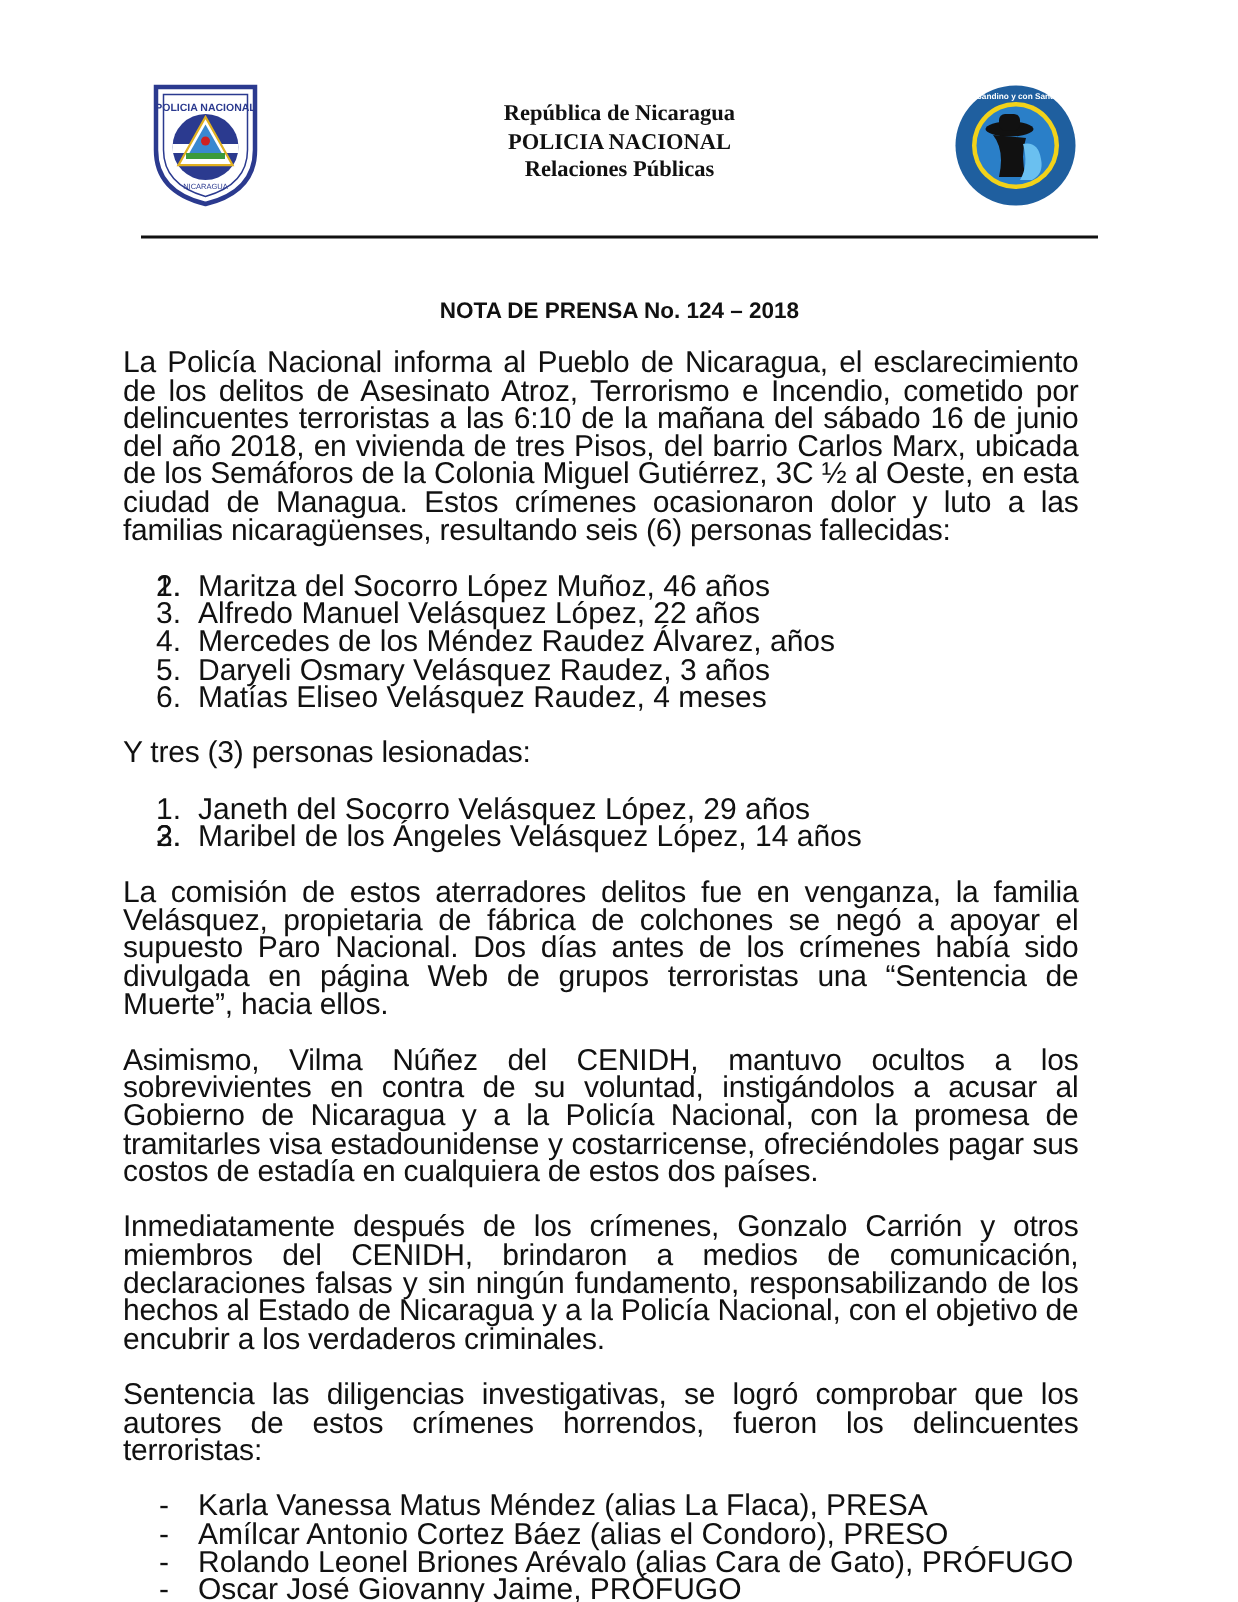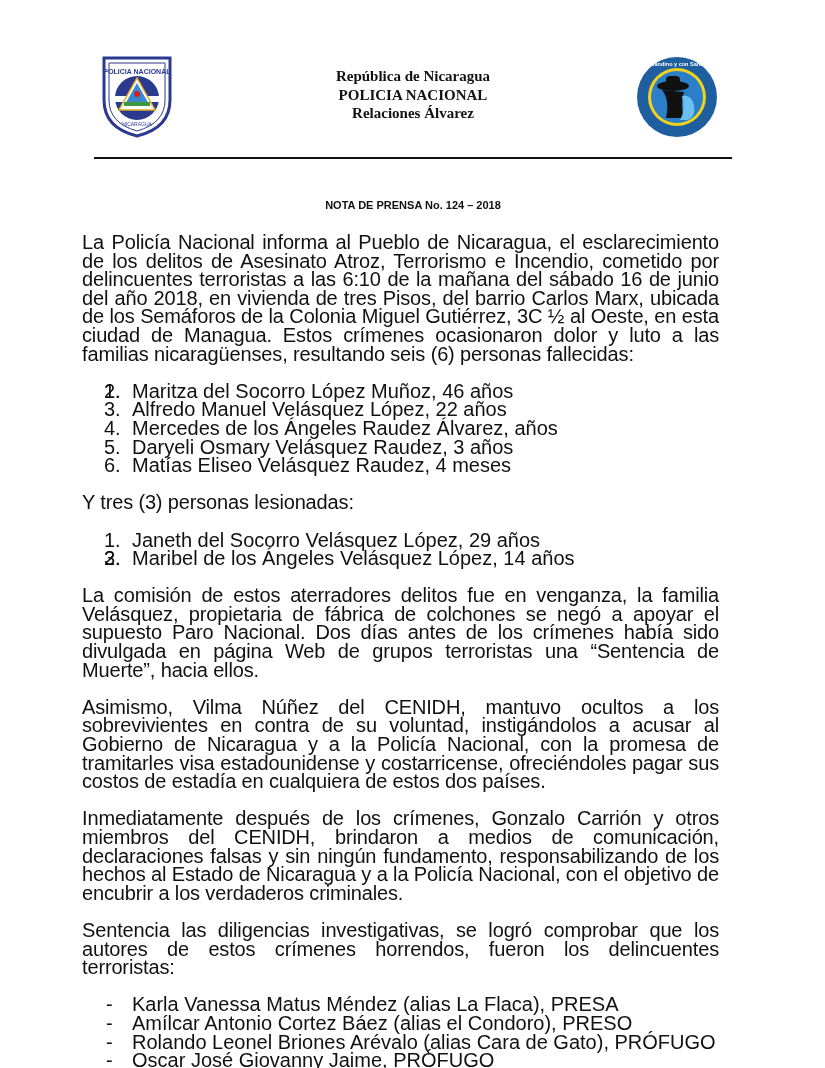--- a/index.html
+++ b/index.html
@@ -1,21 +1,21 @@
 <!DOCTYPE html>
 <html><head>
 <meta charset="utf-8">
 <style>
   html, body { margin: 0; padding: 0; background: #ffffff; }
   body { width: 825px; height: 1068px; position: relative; overflow: hidden; color: #111; font-family: "Liberation Sans", sans-serif; }
   .logo-left { position: absolute; left: 100px; top: 52px; width: 74px; height: 86px; }
   .logo-right { position: absolute; left: 636px; top: 56px; width: 82px; height: 82px; }
   .hdr { position: absolute; left: 280px; top: 67px; width: 266px; text-align: center; font-weight: bold; font-size: 15px; line-height: 18.5px; font-family: Liberation Serif, serif; }
   .rule { position: absolute; left: 94px; top: 157px; width: 638px; height: 0; border-top: 2.5px solid #111; }
-  .title { position: absolute; left: 94px; top: 199px; width: 638px; text-align: center; font-weight: bold; font-size: 11px; }
+  .title { position: absolute; left: 94px; top: 199px; width: 638px; text-align: center; font-weight: bold; font-size: 15px; }
   .content { position: absolute; left: 82px; top: 233px; width: 637px; font-size: 20px; line-height: 18.6px; }
   .para { text-align: justify; margin: 0 0 18.6px 0; font-family: "Liberation Sans", sans-serif; letter-spacing: -0.15px; }
   ol.list { margin: 0 0 18.6px 0; padding: 0; list-style: none; }
   ol.list li { position: relative; padding-left: 50px; }
   ol.list li .num { position: absolute; left: 22px; }
   ul.dash { margin: 0; padding: 0; list-style: none; }
   ul.dash li { position: relative; padding-left: 50px; }
   ul.dash li .dashmark { position: absolute; left: 24px; }
   b { font-weight: normal; }
 </style>
@@ -33,21 +33,21 @@
     <circle cx="37" cy="42" r="3" fill="#d02020"></circle>
     <rect x="24" y="50" width="26" height="4" fill="#3c9a3c"></rect>
     <text x="37" y="22" text-anchor="middle" font-size="7" font-weight="bold" fill="#2b3a8f" font-family="Liberation Sans, sans-serif">POLICIA NACIONAL</text>
     <text x="37" y="74" text-anchor="middle" font-size="5" fill="#2b3a8f" font-family="Liberation Sans, sans-serif">NICARAGUA</text>
   </svg>
 </div>
 
 <div class="hdr">
   <div>República de Nicaragua</div>
   <div>POLICIA NACIONAL</div>
-  <div>Relaciones Álvarez</div>
+  <div>Relaciones Públicas</div>
 </div>
 
 <div class="logo-right">
   <svg width="82" height="82" viewBox="0 0 82 82">
     <circle cx="41" cy="41" r="40" fill="#1f5f9f"></circle>
     <circle cx="41" cy="41" r="29" fill="#f2d21a"></circle>
     <circle cx="41" cy="41" r="26" fill="#2a7fc8"></circle>
     <ellipse cx="37" cy="30" rx="16" ry="5" fill="#111"></ellipse>
     <rect x="30" y="20" width="14" height="11" rx="4" fill="#111"></rect>
     <path d="M26 34 Q34 44 30 62 L48 62 Q44 48 48 36 Z" fill="#111"></path>
@@ -60,21 +60,21 @@
 
 <div class="title">NOTA DE PRENSA No. 124 – 2018</div>
 
 <div class="content">
   <p class="para">La Policía Nacional informa al Pueblo de Nicaragua, el esclarecimiento de los delitos de Asesinato Atroz, Terrorismo e Incendio, cometido por delincuentes terroristas a las 6:10 de la mañana del sábado 16 de junio del año 2018, en vivienda de tres Pisos, del barrio Carlos Marx, ubicada de los Semáforos de la Colonia Miguel Gutiérrez, 3C ½ al Oeste, en esta ciudad de Managua. Estos crímenes ocasionaron dolor y luto a las familias nicaragüenses, resultando seis (6) personas fallecidas:</p>
 
   <ol class="list">
     <li><span class="num">1.</span></li>
     <li><span class="num">2.</span><span>Maritza del Socorro López Muñoz, 46 años</span></li>
     <li><span class="num">3.</span><span>Alfredo Manuel Velásquez López, 22 años</span></li>
-    <li><span class="num">4.</span><span>Mercedes de los Ángeles Raudez Álvarez, años</span></li>
+    <li><span class="num">4.</span><span>Mercedes de los Méndez Raudez Álvarez, años</span></li>
     <li><span class="num">5.</span><span>Daryeli Osmary Velásquez Raudez, 3 años</span></li>
     <li><span class="num">6.</span><span>Matías Eliseo Velásquez Raudez, 4 meses</span></li>
   </ol>
 
   <p class="para">Y tres (3) personas lesionadas:</p>
 
   <ol class="list">
     <li><span class="num">1.</span><span>Janeth del Socorro Velásquez López, 29 años</span></li>
     <li><span class="num">2.</span></li>
     <li><span class="num">3.</span><span>Maribel de los Ángeles Velásquez López, 14 años</span></li>

